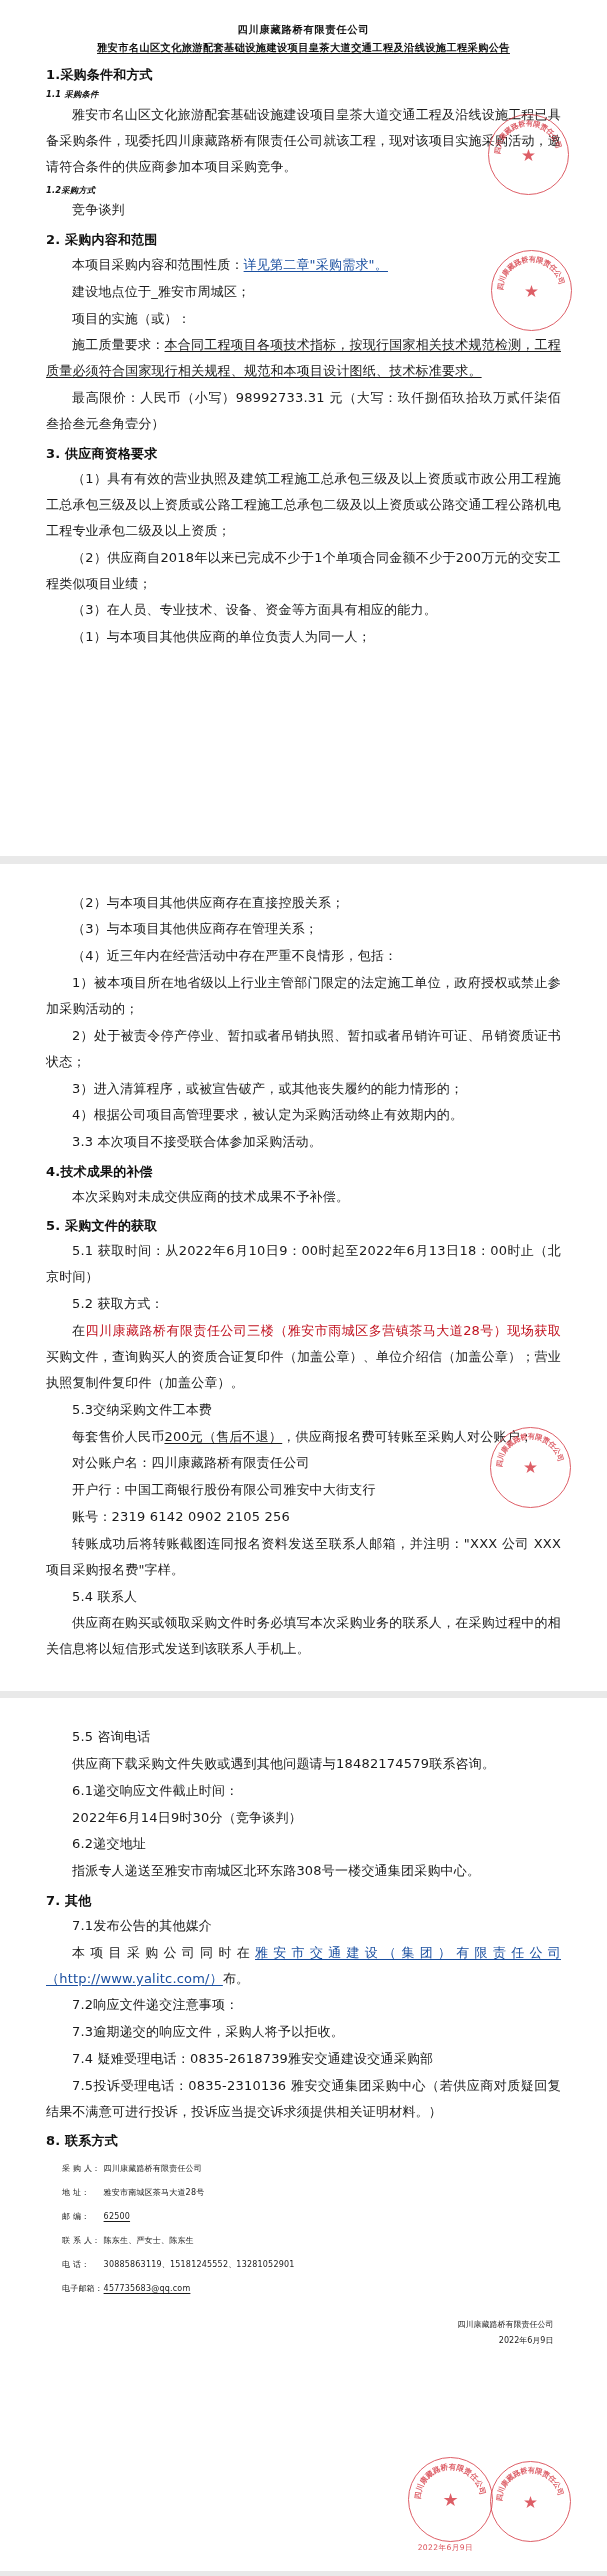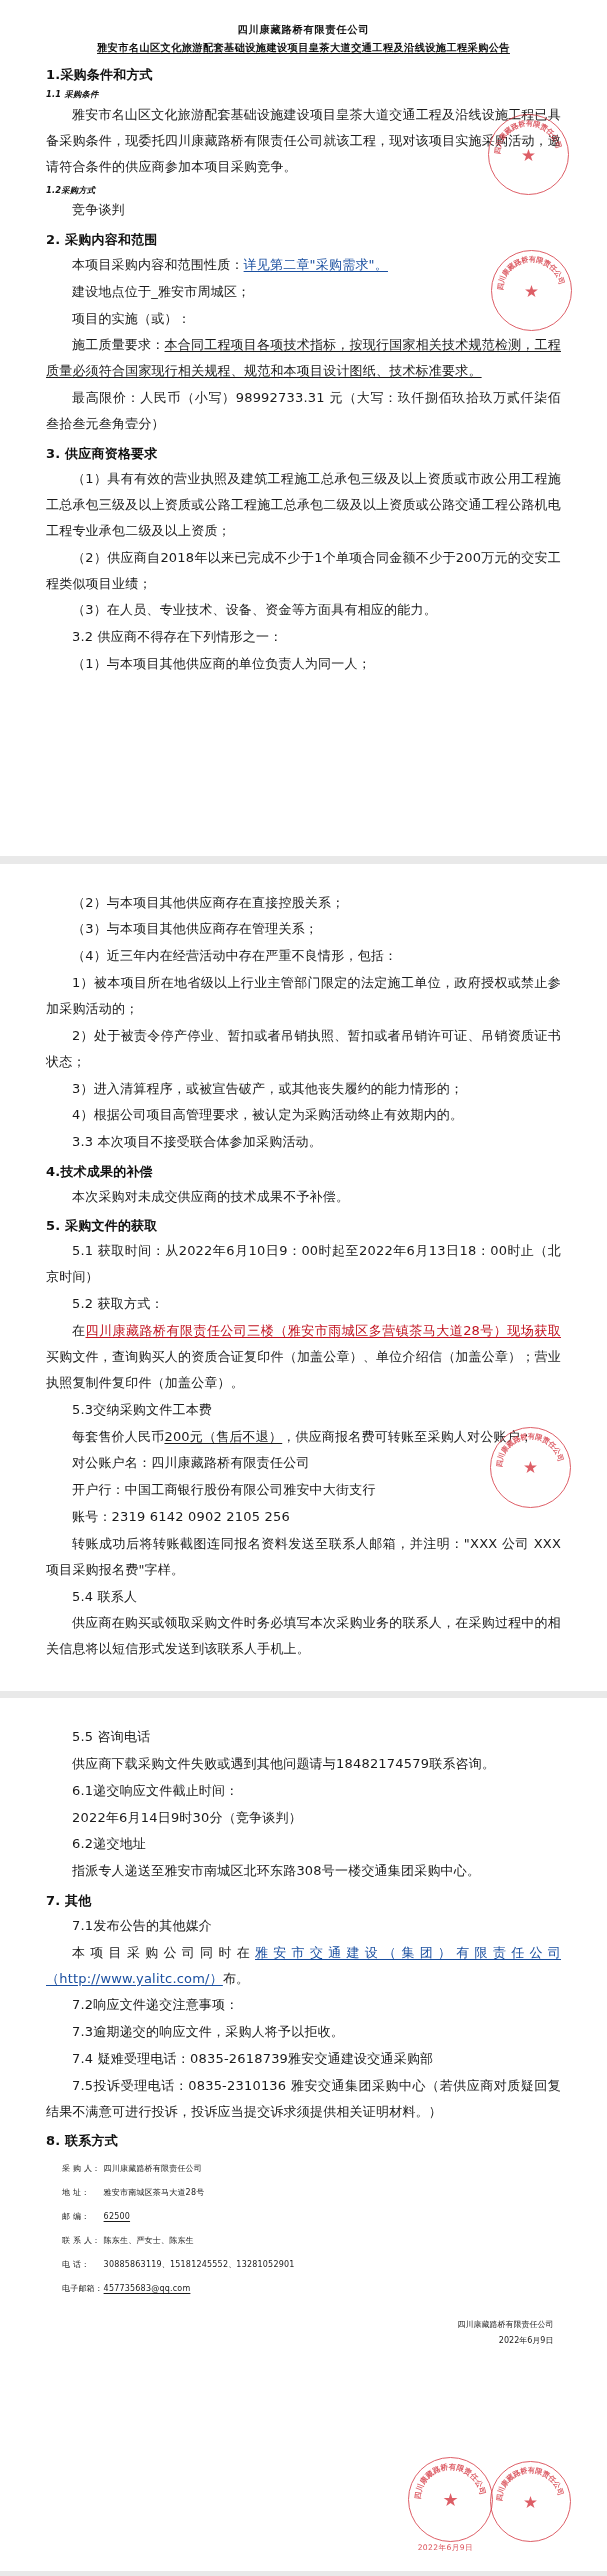--- a/index.html
+++ b/index.html
@@ -54,21 +54,21 @@
   .p{
     font-size:13px;
     line-height:2.0;
     color:#1a1a1a;
     text-align:justify;
     margin:0 0 0.8px 0;
     text-indent:2em;
     letter-spacing:0.2px;
   }
   .u{text-decoration:underline;text-underline-offset:1.5px;}
-  .redu{color:#c1121f;text-decoration:underline;text-underline-offset:1.5px;}
+  .redu{color:#c1121f;text-underline-offset:1.5px;}
   .blue{color:#1a4fa0;text-decoration:underline;text-underline-offset:1.5px;}
   .spacer{height:6px;}
 
   
   .kv{font-size:8px;line-height:2.0;color:#1a1a1a;margin-left:2em;letter-spacing:0.2px;}
   .kv .k{display:inline-block;width:5.2em;margin-top:8px;}
 
   
   .sign{
     margin-top:20px;
@@ -161,21 +161,20 @@
     <div class="p">项目的实施（或）：</div>
     <div class="p">
       <span>施工质量要求：</span><span class="u">本合同工程项目各项技术指标，按现行国家相关技术规范检测，工程质量必须符合国家现行相关规程、规范和本项目设计图纸、技术标准要求。</span>
     </div>
     <div class="p">最高限价：人民币（小写）98992733.31 元（大写：玖仟捌佰玖拾玖万贰仟柒佰叁拾叁元叁角壹分）</div>
 
     <div class="h1">3. 供应商资格要求</div>
     <div class="p">（1）具有有效的营业执照及建筑工程施工总承包三级及以上资质或市政公用工程施工总承包三级及以上资质或公路工程施工总承包二级及以上资质或公路交通工程公路机电工程专业承包二级及以上资质；</div>
     <div class="p">（2）供应商自2018年以来已完成不少于1个单项合同金额不少于200万元的交安工程类似项目业绩；</div>
     <div class="p">（3）在人员、专业技术、设备、资金等方面具有相应的能力。</div>
-    <div class="p">3.2 供应商不得存在下列情形之一：</div>
     <div class="p">（1）与本项目其他供应商的单位负责人为同一人；</div>
   </div>
 
   <div class="page p2">
 
     <div class="seal seal-c">
       <div class="arc">
         <svg viewBox="0 0 104 104">
           <defs>
               <path id="arcp3" d="M 14,52 A 38,38 0 0 1 90,52"></path>

